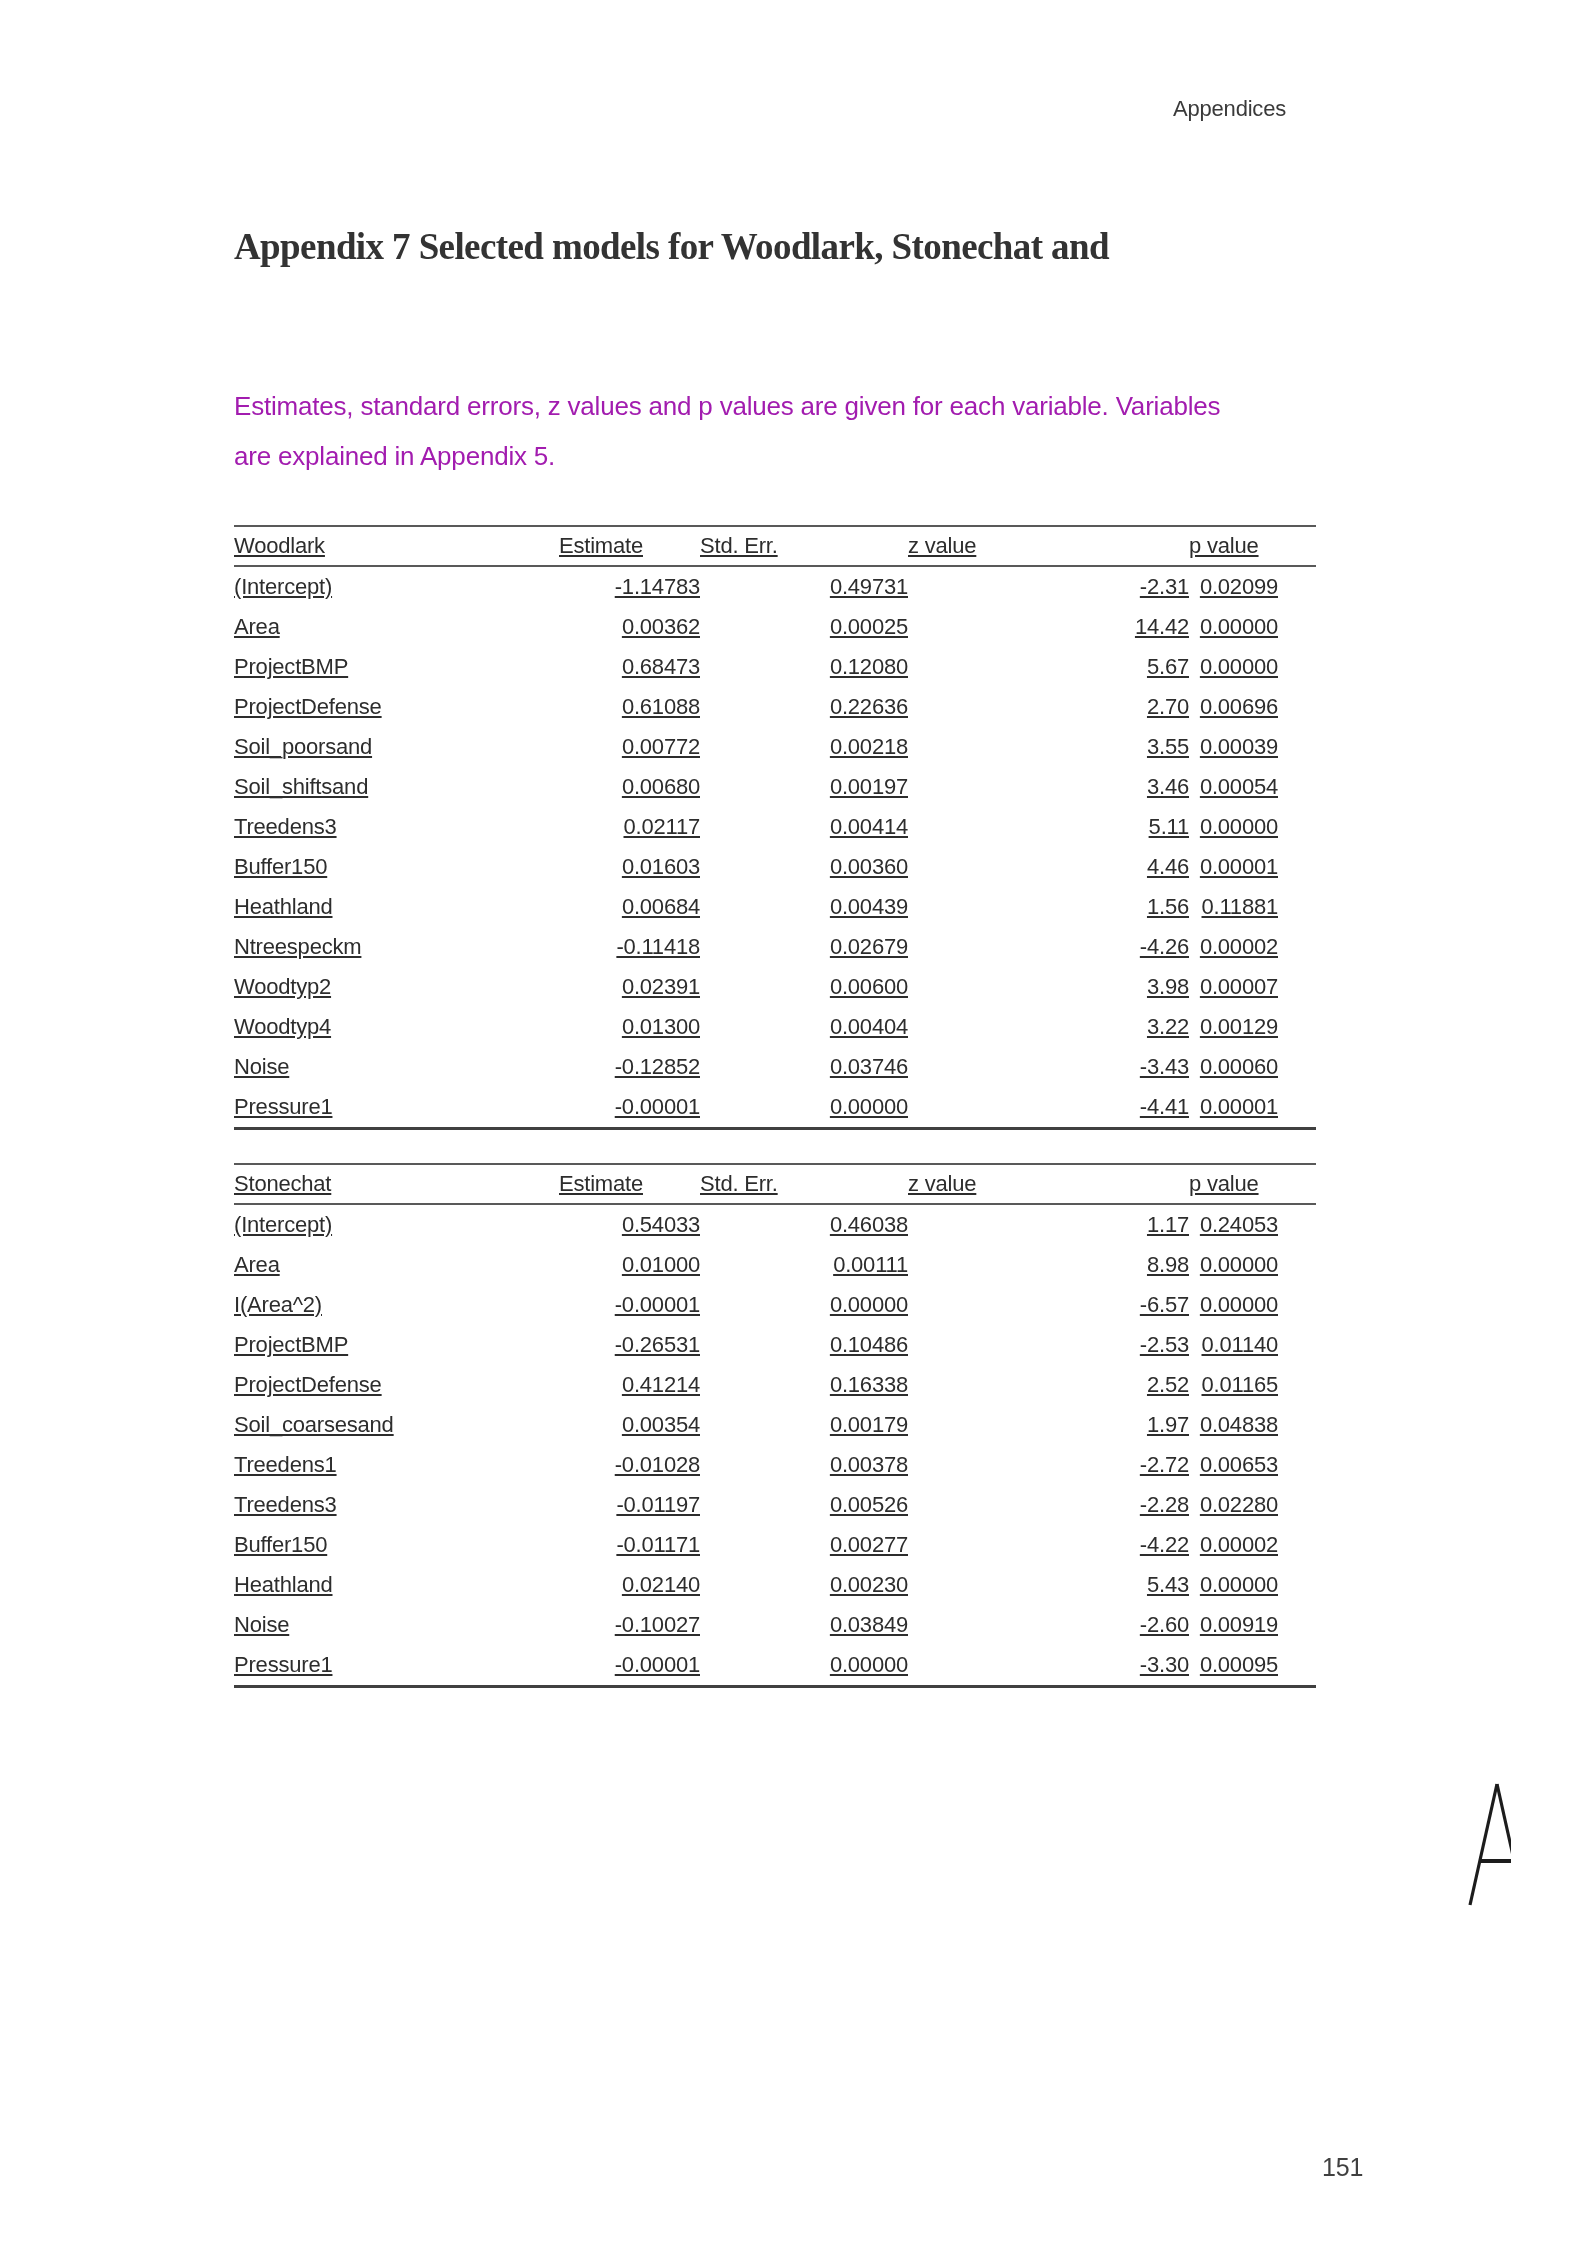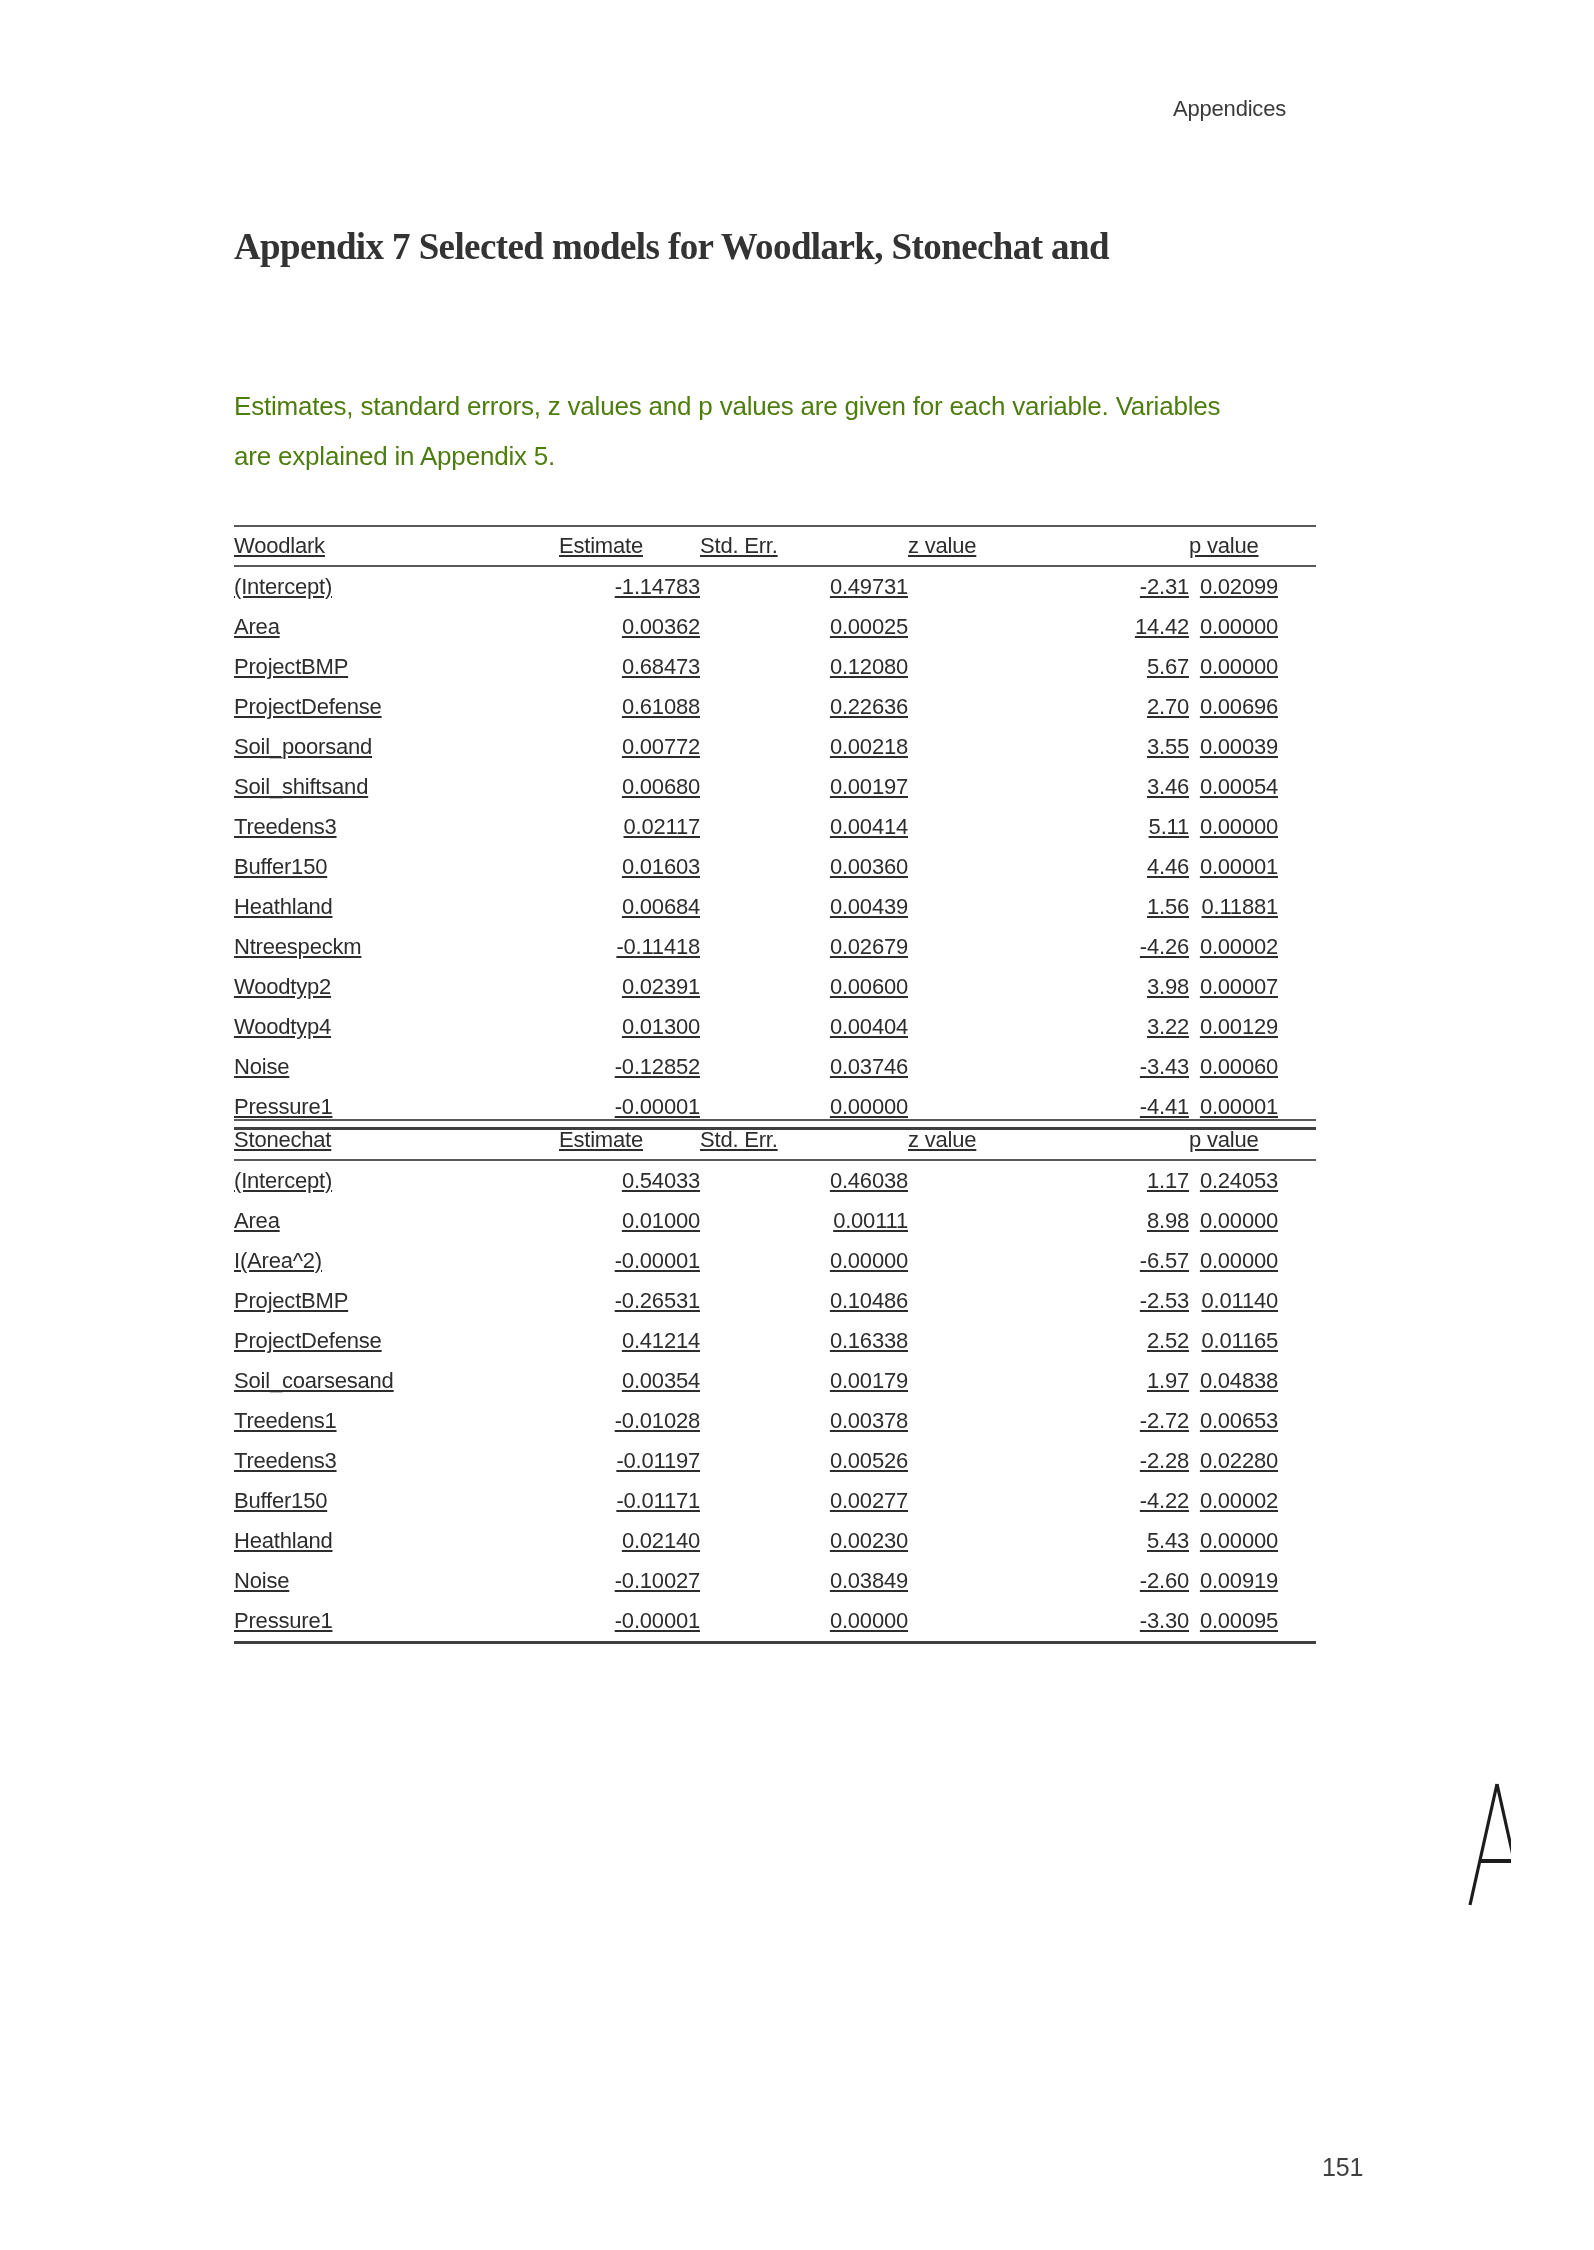--- a/index.html
+++ b/index.html
@@ -34,37 +34,37 @@
   .title span { display: block; font-family: Liberation Serif, serif; }
   .title .t-line2 { padding-left: 206px; }
   .intro {
     position: absolute;
     left: 234px;
     top: 381px;
     margin: 0;
     font-size: 26px;
     line-height: 50px;
     letter-spacing: -0.2px;
-    color: #4d7c0f;
+    color: #a21caf;
   }
   .data-table {
     position: absolute;
     left: 234px;
     width: 1082px;
     border-collapse: collapse;
     table-layout: fixed;
     font-size: 22px;
     letter-spacing: -0.2px;
     color: #2d2d2d;
     border-top: 2px solid #595959;
     border-bottom: 3px solid #404040;
     text-decoration: underline;
   }
   #table-0 { top: 525px; }
-  #table-1 { top: 1119px; }
+  #table-1 { top: 1163px; }
   .data-table th {
     font-weight: 400;
     height: 38px;
     border-bottom: 2px solid #595959;
     padding: 0;
     line-height: 1;
     vertical-align: middle;
     text-align: left;
   }
   .data-table td {

